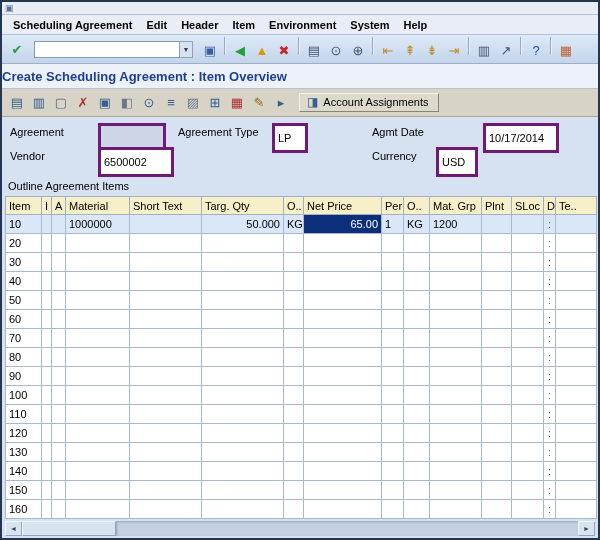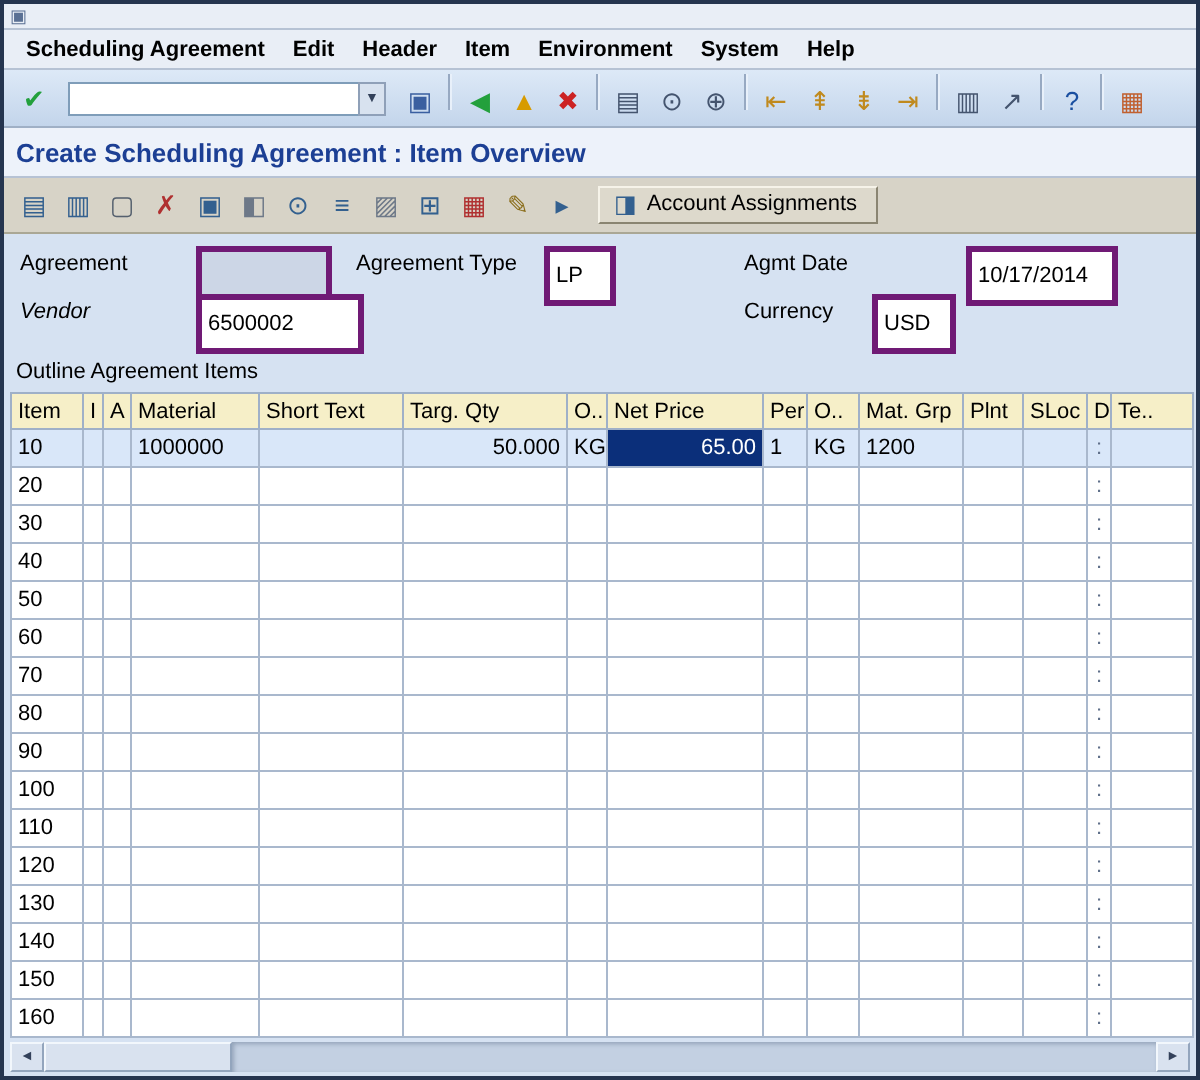--- a/index.html
+++ b/index.html
@@ -12,21 +12,21 @@
   .menubar{height:19px;background:#e9eef6;border-bottom:1px solid #b6c2d4;display:flex;align-items:center;padding:0 4px;font-weight:bold;}
   .menu-item{font-size:11px;padding:0 7px;color:#000;cursor:pointer;white-space:nowrap;}
 
   .toolbar{height:28px;background:linear-gradient(#dde9f7,#c3d5eb);border-bottom:1px solid #9fb0c6;display:flex;align-items:center;padding:0 4px;gap:2px;}
   .tb-btn{display:inline-flex;align-items:center;justify-content:center;width:20px;height:20px;font-size:13px;cursor:pointer;border:1px solid transparent;border-radius:2px;}
   .tb-sep{display:inline-block;width:1px;height:18px;background:#97a9c2;border-right:1px solid #e8f0fa;margin:0 3px;}
   .cmd-wrap{display:inline-flex;align-items:center;margin:0 4px;}
   .cmd{width:138px;height:15px;border:1px solid #7f9db9;border-right:none;background:#fff;font-size:11px;padding:0 3px;font-family:"Liberation Sans",sans-serif;}
   .cmd-drop{width:14px;height:17px;border:1px solid #8fa0b8;background:#d8e2ef;font-size:7px;color:#33415a;display:inline-flex;align-items:center;justify-content:center;cursor:pointer;padding:0;}
 
-  .title-row{height:24px;background:#edf2fa;border-bottom:1px solid #b6c2d4;display:flex;align-items:center;padding:0 6px;}
+  .title-row{height:24px;background:#edf2fa;border-bottom:1px solid #b6c2d4;display:flex;align-items:center;padding:0 0;}
   .page-title{font-size:13px;font-weight:bold;color:#1c3f94;}
 
   .app-toolbar{height:27px;background:#d7d3c7;border-bottom:1px solid #aaa795;display:flex;align-items:center;padding:0 4px;gap:2px;}
   .acct-btn{display:inline-flex;align-items:center;gap:5px;margin-left:5px;padding:1px 9px 2px 7px;font-size:11px;background:#ddd9cc;border:1px solid;border-color:#f6f3e9 #8a8572 #8a8572 #f6f3e9;cursor:pointer;white-space:nowrap;}
   .acct-ic{font-size:12px;color:#33608f;}
 
   .form-area{position:relative;height:62px;background:#d6e2f2;}
   .f-label{position:absolute;font-size:11px;color:#000;}
   .f-field{position:absolute;box-sizing:border-box;height:17px;border:3px solid #701a75;background:#fff;font-size:11px;padding:12px 3px;font-family:"Liberation Sans",sans-serif;}
   .f-field.dim{background:#ccd6e6;}
@@ -92,22 +92,22 @@
   </div>
 
   <div class="form-area">
     <span class="f-label" style="left:8px;top:9px;">Agreement</span>
     <input class="f-field dim" style="left: 96px; top: 6px; width: 68px;" value="">
     <span class="f-label" style="left:176px;top:9px;">Agreement Type</span>
     <input class="f-field" style="left: 270px; top: 6px; width: 36px;" value="LP">
     <span class="f-label" style="left:370px;top:9px;">Agmt Date</span>
     <input class="f-field" style="left: 434px; top: 6px; width: 76px; margin-left: 47px;" value="10/17/2014">
 
-    <span class="f-label" style="left:8px;top:33px;font-style:italic;">Vendor</span>
-    <input class="f-field" style="left: 96px; top: 30px; width: 84px;" value="6500002">
+    <span class="f-label" style="left:8px;top:33px;">Vendor</span>
+    <input class="f-field" style="left: 96px; top: 30px; width: 76px;" value="6500002">
     <span class="f-label" style="left:370px;top:33px;">Currency</span>
     <input class="f-field" style="left: 434px; top: 30px; width: 42px;" value="USD">
   </div>
 
   <div class="items-label">Outline Agreement Items</div>
 
   <div class="grid-wrap">
     <table class="items">
       <colgroup>
         <col class="c-item">

